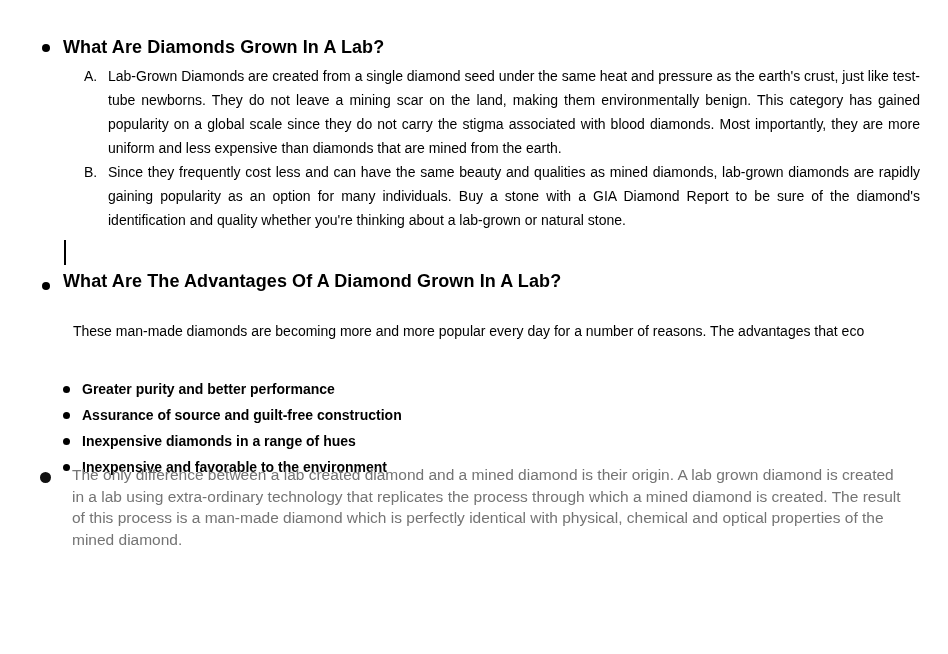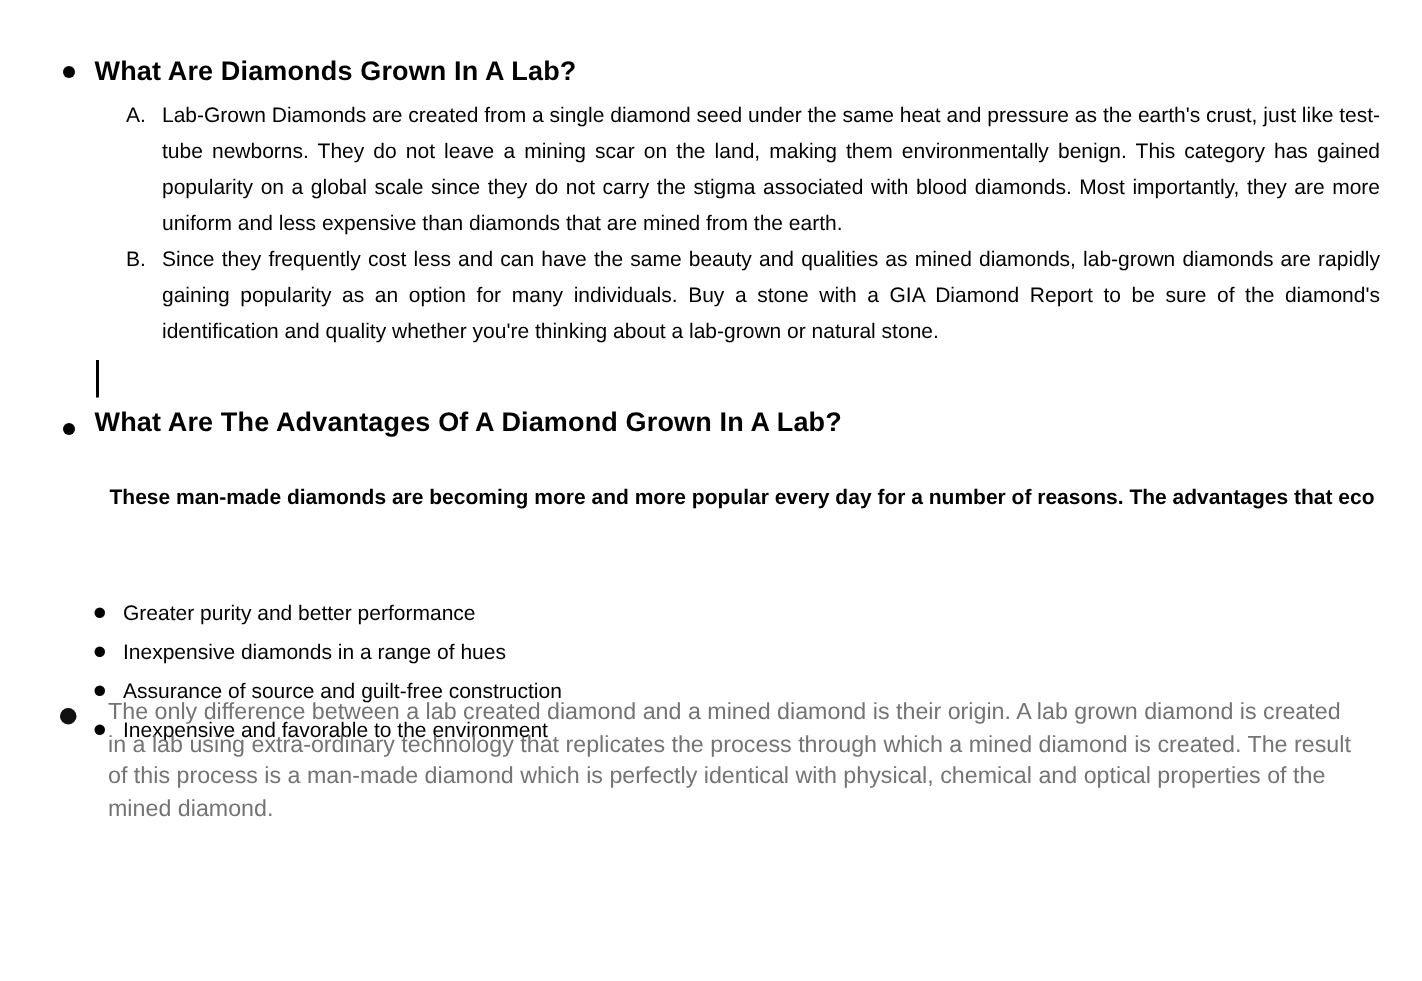--- a/index.html
+++ b/index.html
@@ -22,25 +22,25 @@
   
   .alpha-list{position:absolute;top:52px;left:84px;width:836px;}
   .alpha-item{display:flex;}
   .alpha-marker{flex:0 0 24px;font-size:14px;line-height:24px;}
   .alpha-text{flex:1;font-size:14px;line-height:24px;text-align:justify;text-justify:inter-word;}
 
   
   .caret{position:absolute;left:64px;top:228px;width:2px;height:25px;background:#000;}
 
   
-  .intro{position:absolute;top:302px;left:73px;width:840px;font-weight:bold;}
+  .intro{position:absolute;top:302px;left:73px;width:840px;}
   .intro-line{font-size:14px;line-height:34px;white-space:nowrap;}
 
   
-  .adv-list{position:absolute;top:383px;left:63px;width:700px;list-style:none;}
+  .adv-list{position:absolute;top:364px;left:63px;width:700px;list-style:none;font-weight:bold;}
   .adv-item{display:flex;align-items:flex-start;}
   .adv-bullet{width:7px;height:7px;border-radius:50%;background:var(--text);margin-top:10px;margin-right:12px;flex:0 0 auto;}
   .adv-text{font-size:14px;line-height:26px;}
 
   
   .note-row{position:absolute;top:452px;left:40px;width:870px;display:flex;align-items:flex-start;}
   .note-bullet{width:11px;height:11px;border-radius:50%;background:#111;margin-top:8px;margin-right:21px;flex:0 0 auto;}
   .note-text{font-size:15.5px;line-height:21.7px;color:var(--muted);}
 </style>
 </head>
@@ -75,25 +75,25 @@
     <div class="intro-line">These man-made diamonds are becoming more and more popular every day for a number of reasons. The advantages that eco</div>
   </div>
 
   <ul class="adv-list">
     <li class="adv-item">
       <span class="adv-bullet"></span>
       <span class="adv-text">Greater purity and better performance</span>
     </li>
     <li class="adv-item">
       <span class="adv-bullet"></span>
-      <span class="adv-text">Inexpensive diamonds in a range of hues</span>
+      <span class="adv-text">Assurance of source and guilt-free construction</span>
     </li>
     <li class="adv-item">
       <span class="adv-bullet"></span>
-      <span class="adv-text">Assurance of source and guilt-free construction</span>
+      <span class="adv-text">Inexpensive diamonds in a range of hues</span>
     </li>
     <li class="adv-item">
       <span class="adv-bullet"></span>
       <span class="adv-text">Inexpensive and favorable to the environment</span>
     </li>
   </ul>
 
   <div class="note-row">
     <span class="note-bullet"></span>
     <p class="note-text">The only difference between a lab created diamond and a mined diamond is their origin. A lab grown diamond is created in a lab using extra-ordinary technology that replicates the process through which a mined diamond is created. The result of this process is a man-made diamond which is perfectly identical with physical, chemical and optical properties of the mined diamond.</p>

